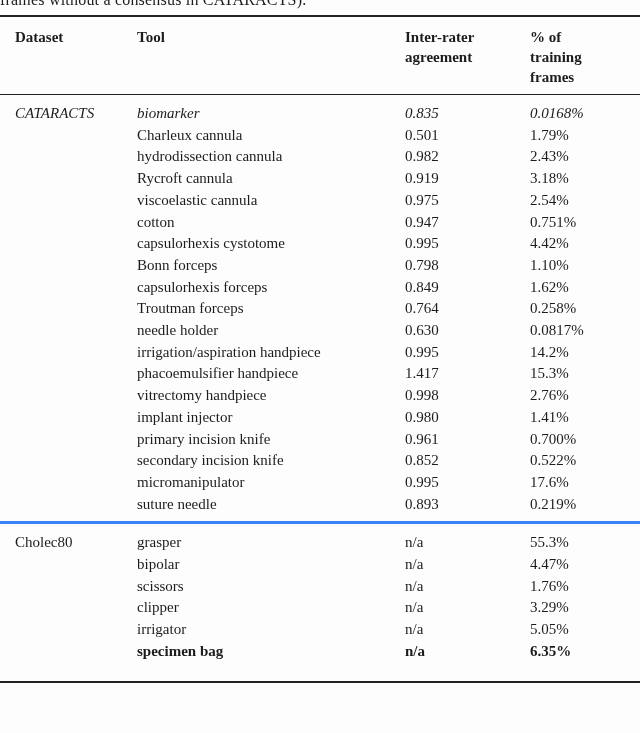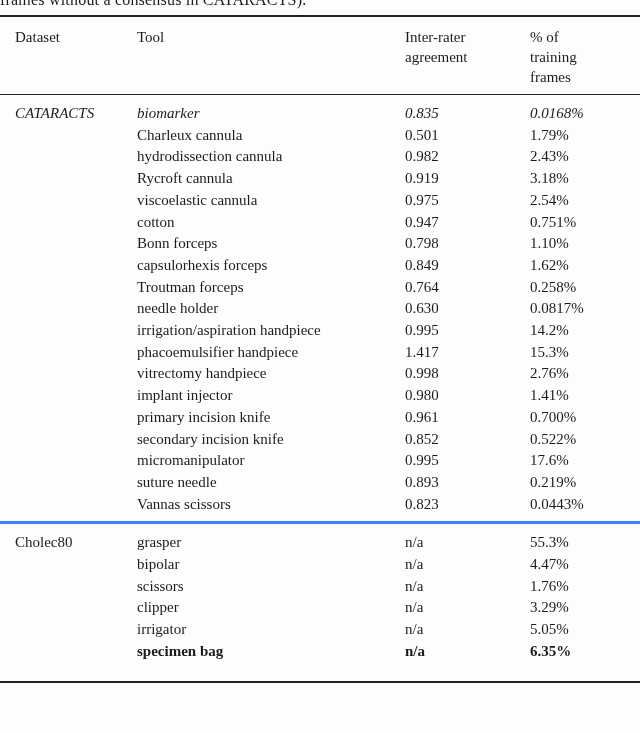--- a/index.html
+++ b/index.html
@@ -36,21 +36,21 @@
     border-top: 2px solid #222;
     border-bottom: 2.5px solid #222;
     font-size: 15px;
   }
   col.c-dataset { width: 137px; }
   col.c-tool    { width: 268px; }
   col.c-agree   { width: 125px; }
   col.c-pct     { width: 110px; }
 
   thead th {
-    font-weight: normal;
+    font-weight: bold;
     text-align: left;
     vertical-align: top;
     padding: 10px 0 7px 0;
     line-height: 20px;
     white-space: pre-line;
     border-bottom: 1.5px solid #222;
   }
   thead th:first-child, tbody td:first-child { padding-left: 15px; }
 
   tbody td {
@@ -122,20 +122,26 @@
           <td>2.54%</td>
         </tr>
         <tr>
           <td></td>
           <td>cotton</td>
           <td>0.947</td>
           <td>0.751%</td>
         </tr>
         <tr>
           <td></td>
+          <td>capsulorhexis cystotome</td>
+          <td>0.995</td>
+          <td>4.42%</td>
+        </tr>
+        <tr>
+          <td></td>
           <td>Bonn forceps</td>
           <td>0.798</td>
           <td>1.10%</td>
         </tr>
         <tr>
           <td></td>
           <td>capsulorhexis forceps</td>
           <td>0.849</td>
           <td>1.62%</td>
         </tr>
@@ -192,26 +198,20 @@
           <td>micromanipulator</td>
           <td>0.995</td>
           <td>17.6%</td>
         </tr>
         <tr>
           <td></td>
           <td>suture needle</td>
           <td>0.893</td>
           <td>0.219%</td>
         </tr>
-        <tr>
-          <td></td>
-          <td>Vannas scissors</td>
-          <td>0.823</td>
-          <td>0.0443%</td>
-        </tr>
       </tbody>
     <tbody class="section-next">
         <tr>
           <td>Cholec80</td>
           <td>grasper</td>
           <td>n/a</td>
           <td>55.3%</td>
         </tr>
         <tr>
           <td></td>

